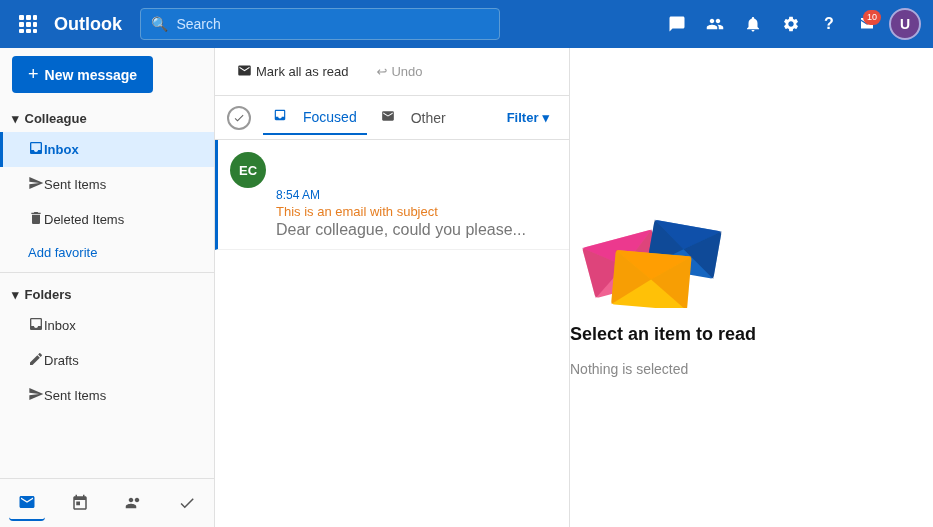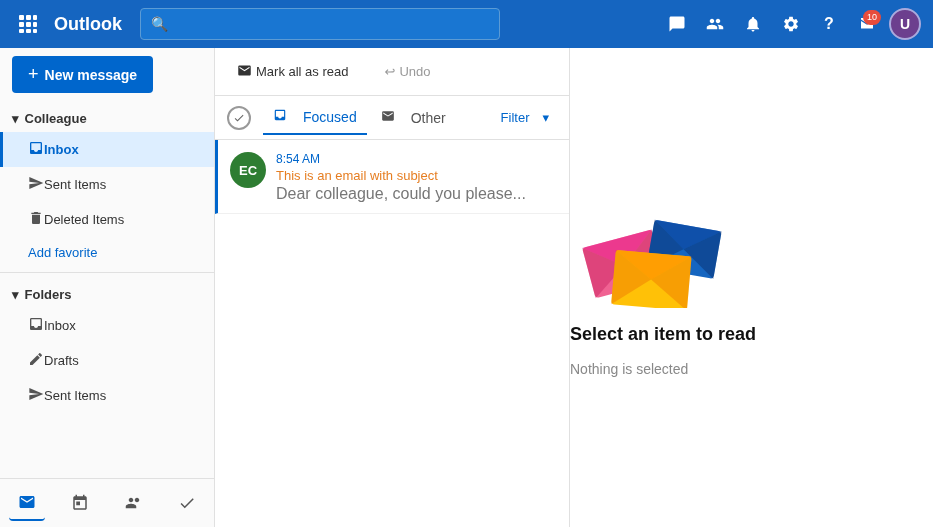--- a/index.html
+++ b/index.html
@@ -182,21 +182,21 @@
       display: flex;
       flex-direction: column;
       border-right: 1px solid #e0e0e0;
       flex-shrink: 0;
     }
     .email-toolbar {
       height: 48px;
       display: flex;
       align-items: center;
       padding: 0 12px;
-      gap: 16px;
+      gap: 8px;
       border-bottom: 1px solid #e0e0e0;
       background: white;
     }
     .toolbar-btn {
       display: flex;
       align-items: center;
       gap: 4px;
       padding: 6px 10px;
       border-radius: 4px;
       cursor: pointer;
@@ -254,26 +254,27 @@
       background: none;
     }
     .tab-btn.active {
       color: #0066cc;
       border-bottom: 2px solid #0066cc;
     }
     .filter-btn {
       margin-left: auto;
       display: flex;
       align-items: center;
-      gap: 13px;
+      gap: 4px;
       color: #0066cc;
       cursor: pointer;
       font-size: 13px;
       padding: 4px 8px;
       border-radius: 4px;
+      font-weight: bold;
     }
 
     
     .email-item {
       display: flex;
       padding: 12px 12px 10px 12px;
       gap: 10px;
       cursor: pointer;
       border-bottom: 1px solid #f0f0f0;
       background: white;
@@ -301,20 +302,21 @@
     }
     .email-sender {
       font-weight: 600;
       font-size: 14px;
       color: #111;
     }
     .email-time {
       font-size: 12px;
       color: #0066cc;
       flex-shrink: 0;
+      margin-top: 36px;
     }
     .email-subject {
       font-size: 13px;
       color: #e67e22;
       margin-bottom: 2px;
       white-space: nowrap;
       overflow: hidden;
       text-overflow: ellipsis;
     }
     .email-preview {
@@ -364,20 +366,21 @@
       <rect x="7" y="7" width="5" height="5" rx="1"></rect>
       <rect x="14" y="7" width="4" height="5" rx="1"></rect>
       <rect x="0" y="14" width="5" height="4" rx="1"></rect>
       <rect x="7" y="14" width="5" height="4" rx="1"></rect>
       <rect x="14" y="14" width="4" height="4" rx="1"></rect>
     </svg>
   </div>
   <div class="topbar-logo">Outlook</div>
   <div class="topbar-search">
     <span style="font-size:14px;">🔍</span>
+    <input type="text" placeholder="Search" style="">
   </div>
   <div class="topbar-icons">
     <div class="topbar-icon">
       <svg width="18" height="18" viewBox="0 0 24 24" fill="white">
           <path d="M20 2H4c-1.1 0-2 .9-2 2v18l4-4h14c1.1 0 2-.9 2-2V4c0-1.1-.9-2-2-2z"></path>
         </svg>
     </div>
     <div class="topbar-icon">
       <svg width="18" height="18" viewBox="0 0 24 24" fill="white">
           <path d="M16 11c1.66 0 2.99-1.34 2.99-3S17.66 5 16 5c-1.66 0-3 1.34-3 3s1.34 3 3 3zm-8 0c1.66 0 2.99-1.34 2.99-3S9.66 5 8 5C6.34 5 5 6.34 5 8s1.34 3 3 3zm0 2c-2.33 0-7 1.17-7 3.5V19h14v-2.5c0-2.33-4.67-3.5-7-3.5zm8 0c-.29 0-.62.02-.97.05 1.16.84 1.97 1.97 1.97 3.45V19h6v-2.5c0-2.33-4.67-3.5-7-3.5z"></path>

